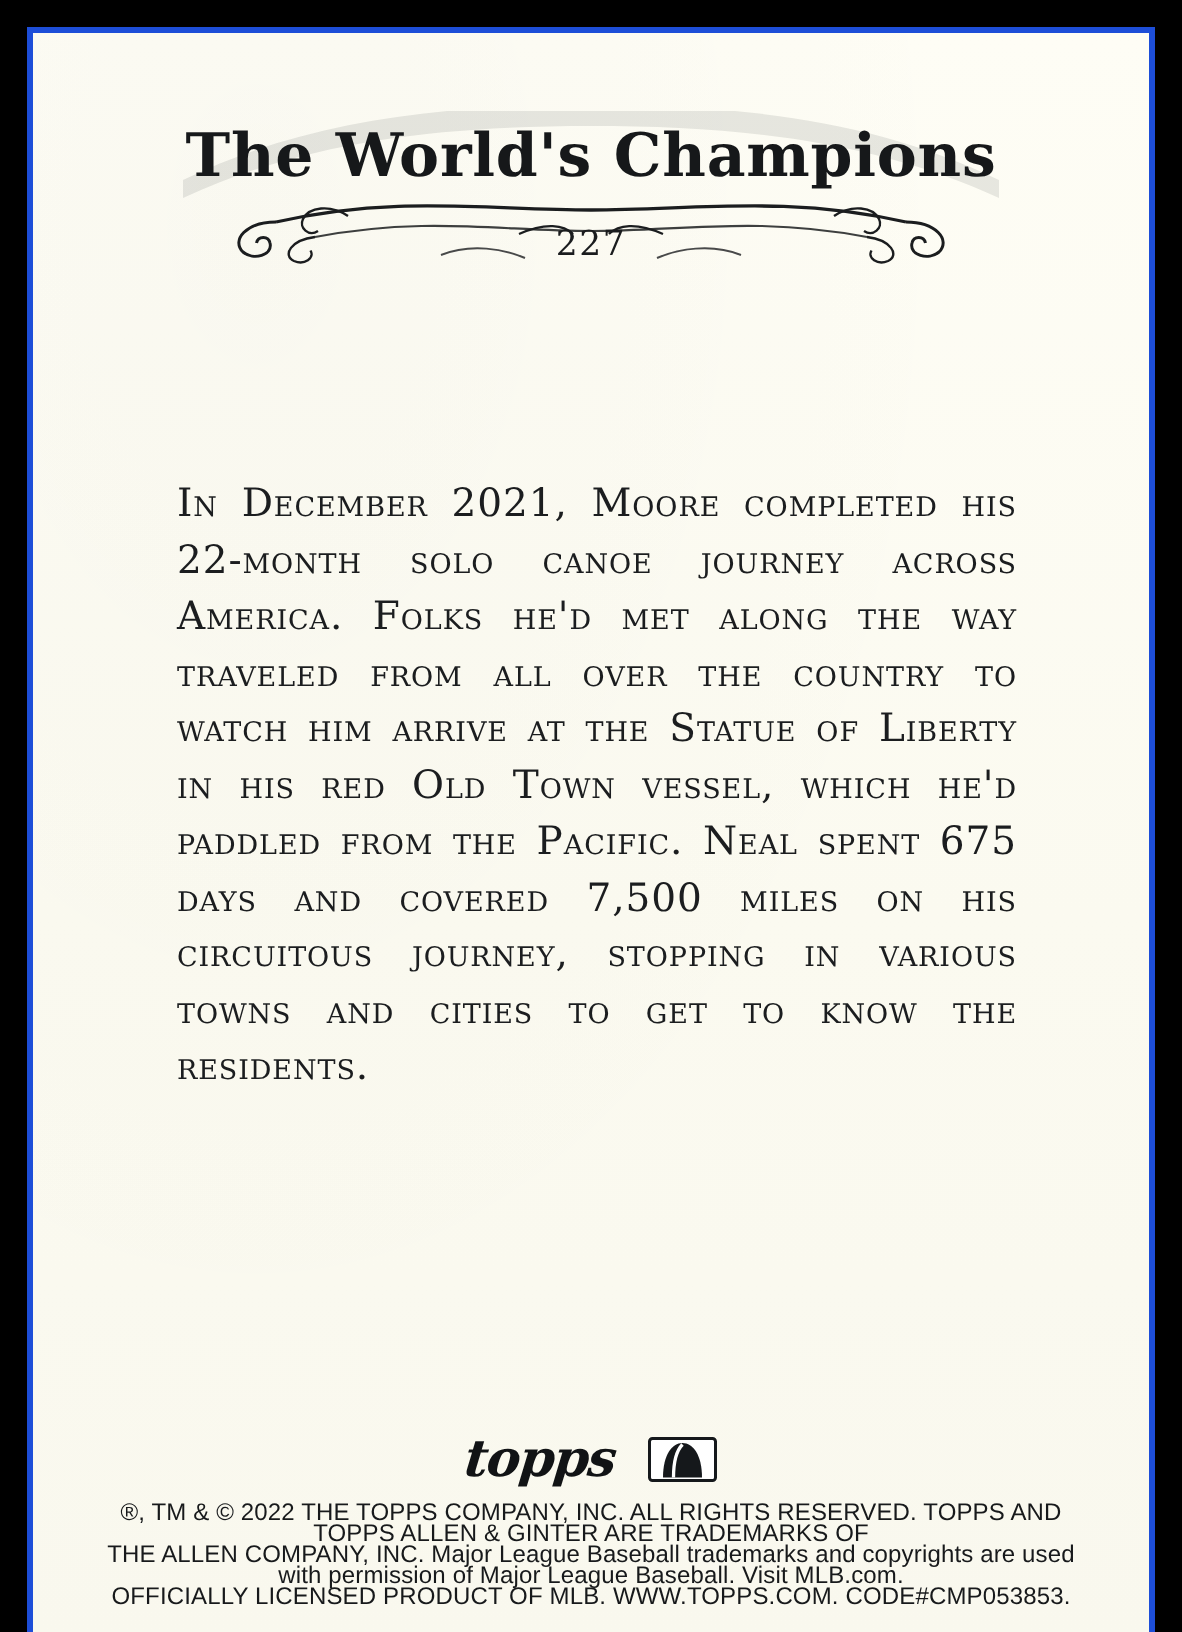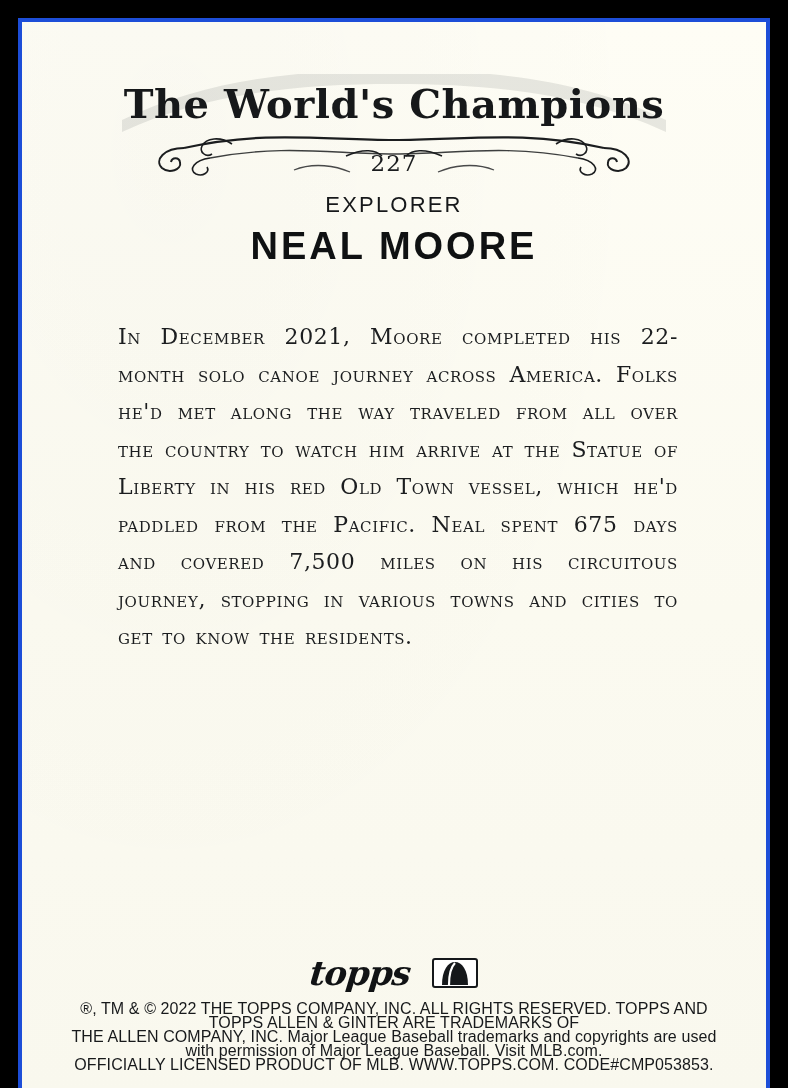--- a/index.html
+++ b/index.html
@@ -89,21 +89,21 @@
 
   
   .bio {
     position: absolute;
     top: 296px;
     left: 96px;
     width: 560px;
     text-align: justify;
     text-align-last: left;
     font-family: "DejaVu Serif", serif;
-    font-size: 22px;
+    font-size: 26px;
     line-height: 37.5px;
     letter-spacing: 0.6px;
     color: #1b1d1f;
     font-variant: small-caps;
     word-spacing: 2px;
   }
 
   
   .footer {
     position: absolute;
@@ -168,22 +168,20 @@
           <path d="M232,82 C250,74 262,76 268,82" stroke="#1b1d1f" stroke-width="1.5" fill="none"></path>
           <path d="M328,82 C310,74 298,76 292,82" stroke="#1b1d1f" stroke-width="1.5" fill="none"></path>
           <path d="M180,96 C200,88 222,92 236,98" stroke="#1b1d1f" stroke-width="1.3" fill="none" opacity="0.8"></path>
           <path d="M380,96 C360,88 338,92 324,98" stroke="#1b1d1f" stroke-width="1.3" fill="none" opacity="0.8"></path>
         </svg>
         <div class="banner-title" style="position:absolute;left:0;top:10px;width:100%;">The World's Champions</div>
         <div class="number" style="position:absolute;left:0;top:60px;width:100%;">227</div>
       </div>
     </div>
 
-    <div class="subtitle">EXPLORER</div>
-    <div class="player-name">NEAL MOORE</div>
 
     <div class="bio">In December 2021, Moore completed his 22-month solo canoe journey across America. Folks he'd met along the way traveled from all over the country to watch him arrive at the Statue of Liberty in his red Old Town vessel, which he'd paddled from the Pacific. Neal spent 675 days and covered 7,500 miles on his circuitous journey, stopping in various towns and cities to get to know the residents.</div>
 
     <div class="footer">
       <div class="logos">
         <div class="topps-logo">topps</div>
         <svg class="mlb-logo" viewBox="0 0 46 30">
           <rect x="1" y="1" width="44" height="28" rx="2" fill="#ffffff" stroke="#15181b" stroke-width="2"></rect>
           <path d="M10,27 C10,12 16,4 23,4 C30,4 36,12 36,27 Z" fill="#15181b"></path>
           <path d="M23,5 C19,9 17,16 17,27" stroke="#ffffff" stroke-width="2.2" fill="none"></path>

